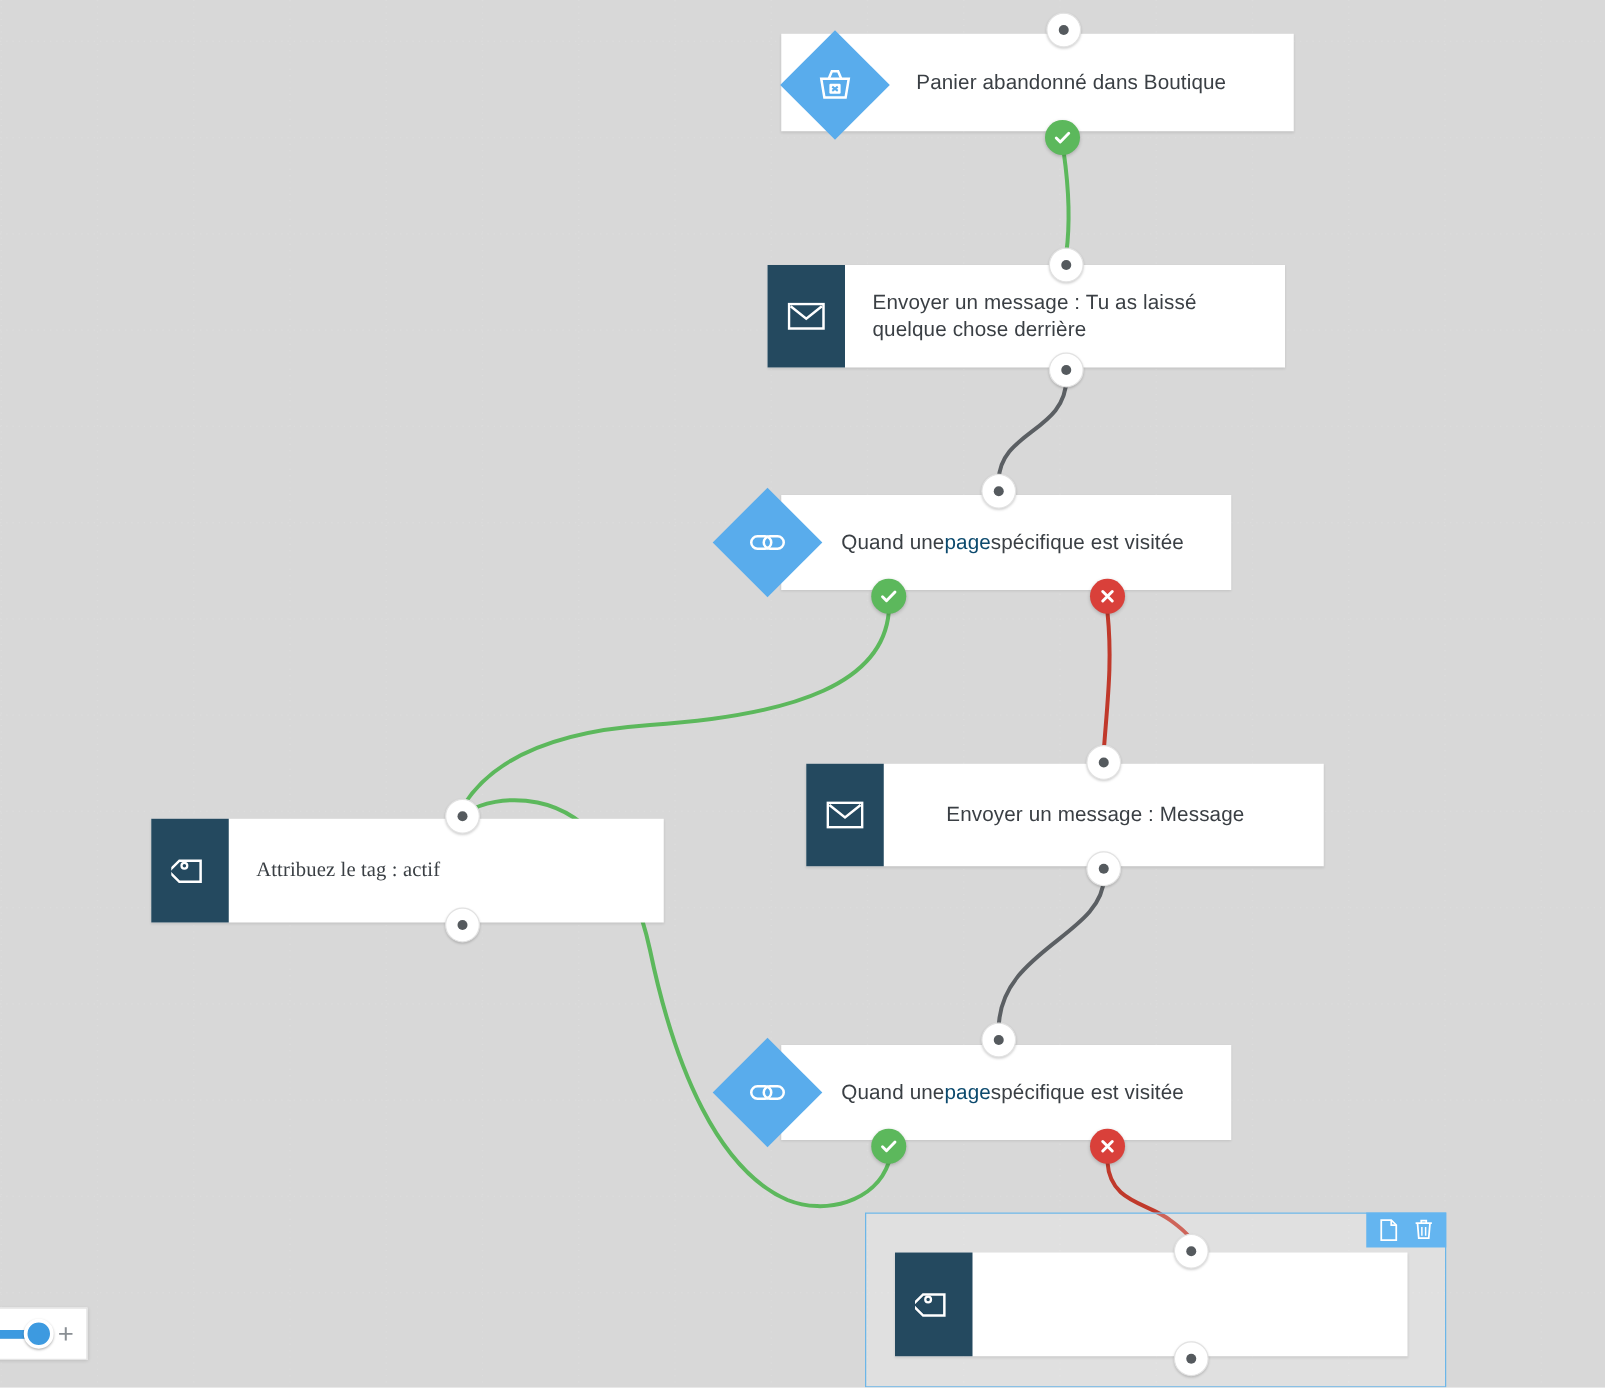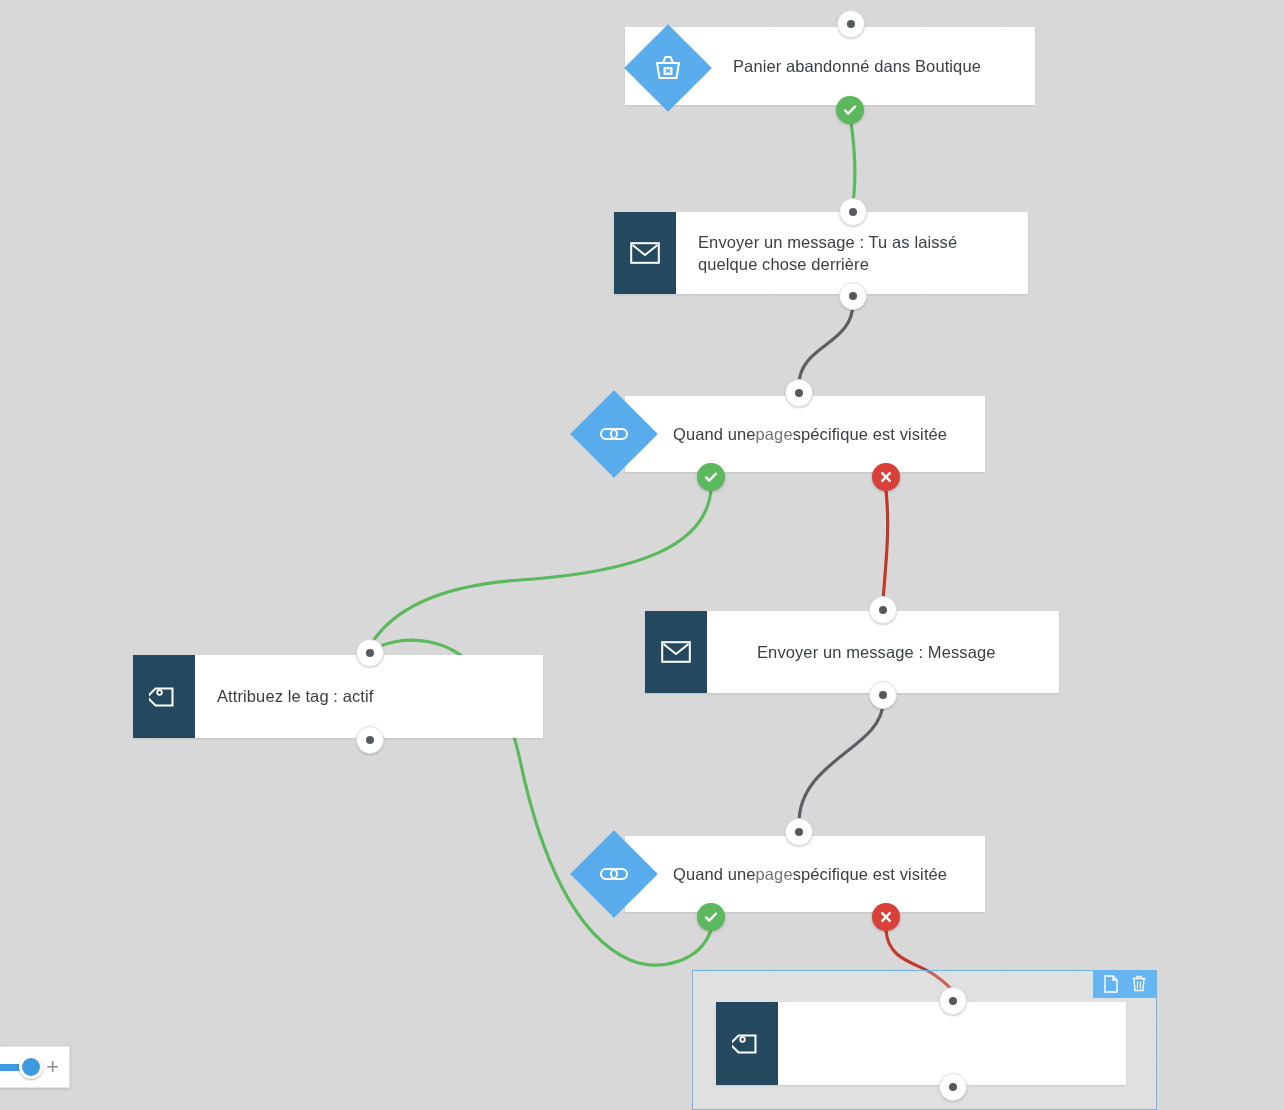--- a/index.html
+++ b/index.html
@@ -42,21 +42,21 @@
     flex: 1;
     display: flex;
     align-items: center;
     padding-left: 22px;
     padding-right: 14px;
     font-size: 16.5px;
     color: #3a3f44;
     line-height: 1.35;
     letter-spacing: .1px;
   }
-  .node-label .lnk { color: #737373; }
+  .node-label .lnk { color: #0c4a6e; }
 
   
   .icon-block {
     width: 62px;
     flex: 0 0 62px;
     background: #24495f;
     display: flex;
     align-items: center;
     justify-content: center;
     color: #ffffff;
@@ -296,21 +296,21 @@
         <span> spécifique est visitée</span>
     </div>
   </div>
   <div class="icon-diamond" style="left:583px; top:403px;">
     <svg width="30" height="26" viewBox="0 0 30 26">
       <rect x="2" y="8" width="16" height="10" rx="5" fill="none" stroke="#ffffff" stroke-width="2"></rect>
       <rect x="12" y="8" width="16" height="10" rx="5" fill="none" stroke="#ffffff" stroke-width="2"></rect>
     </svg>
   </div>
 
-  <div class="node" style="left:133px; top:655px; width:410px; height:83px;">
+  <div class="node" style="left:121px; top:655px; width:410px; height:83px;font-family:Liberation Serif, serif;">
     <div class="icon-block">
       <svg width="30" height="30" viewBox="0 0 30 30">
         <path d="M3 3 h12 l12 12 l-12 12 l-12 -12 z" fill="none" stroke="#ffffff" stroke-width="2" transform="rotate(-45 15 15)"></path>
         <circle cx="10.5" cy="10.5" r="2.3" fill="none" stroke="#ffffff" stroke-width="1.8"></circle>
       </svg>
     </div>
     <div class="node-label">Attribuez le tag : actif</div>
   </div>
 
   <div class="node" style="left:645px; top:611px; width:414px; height:82px;gap:28px;">

